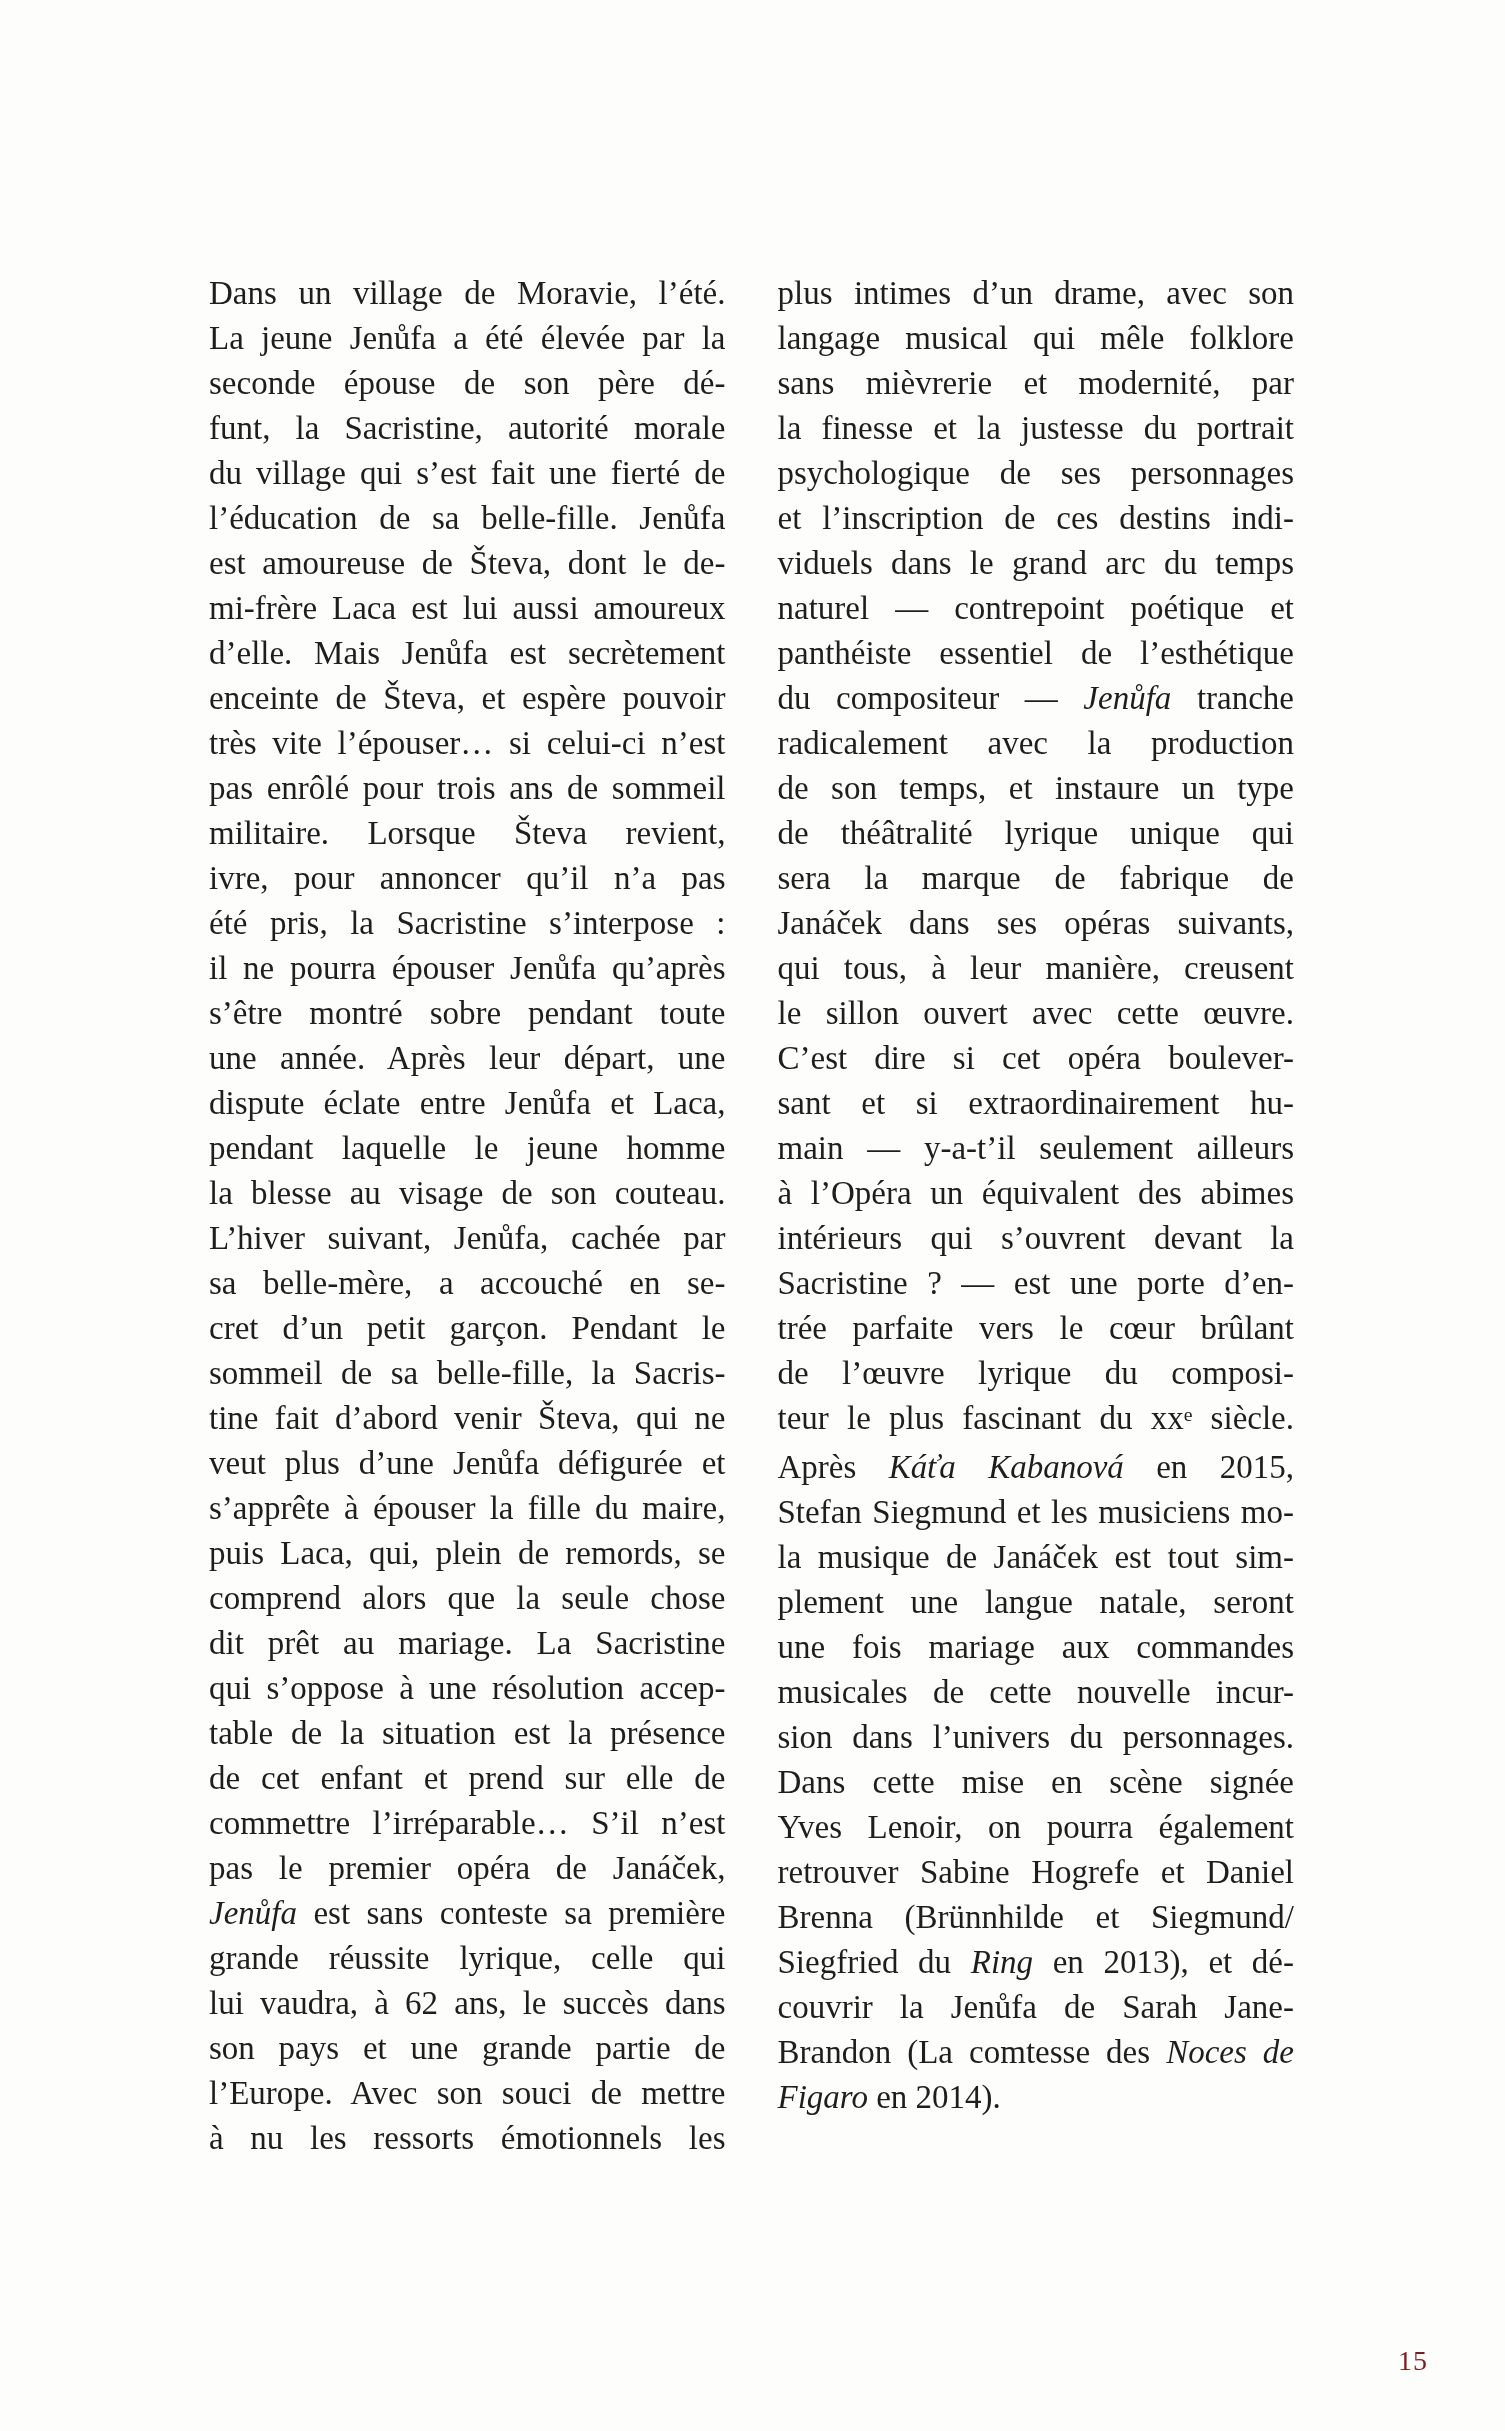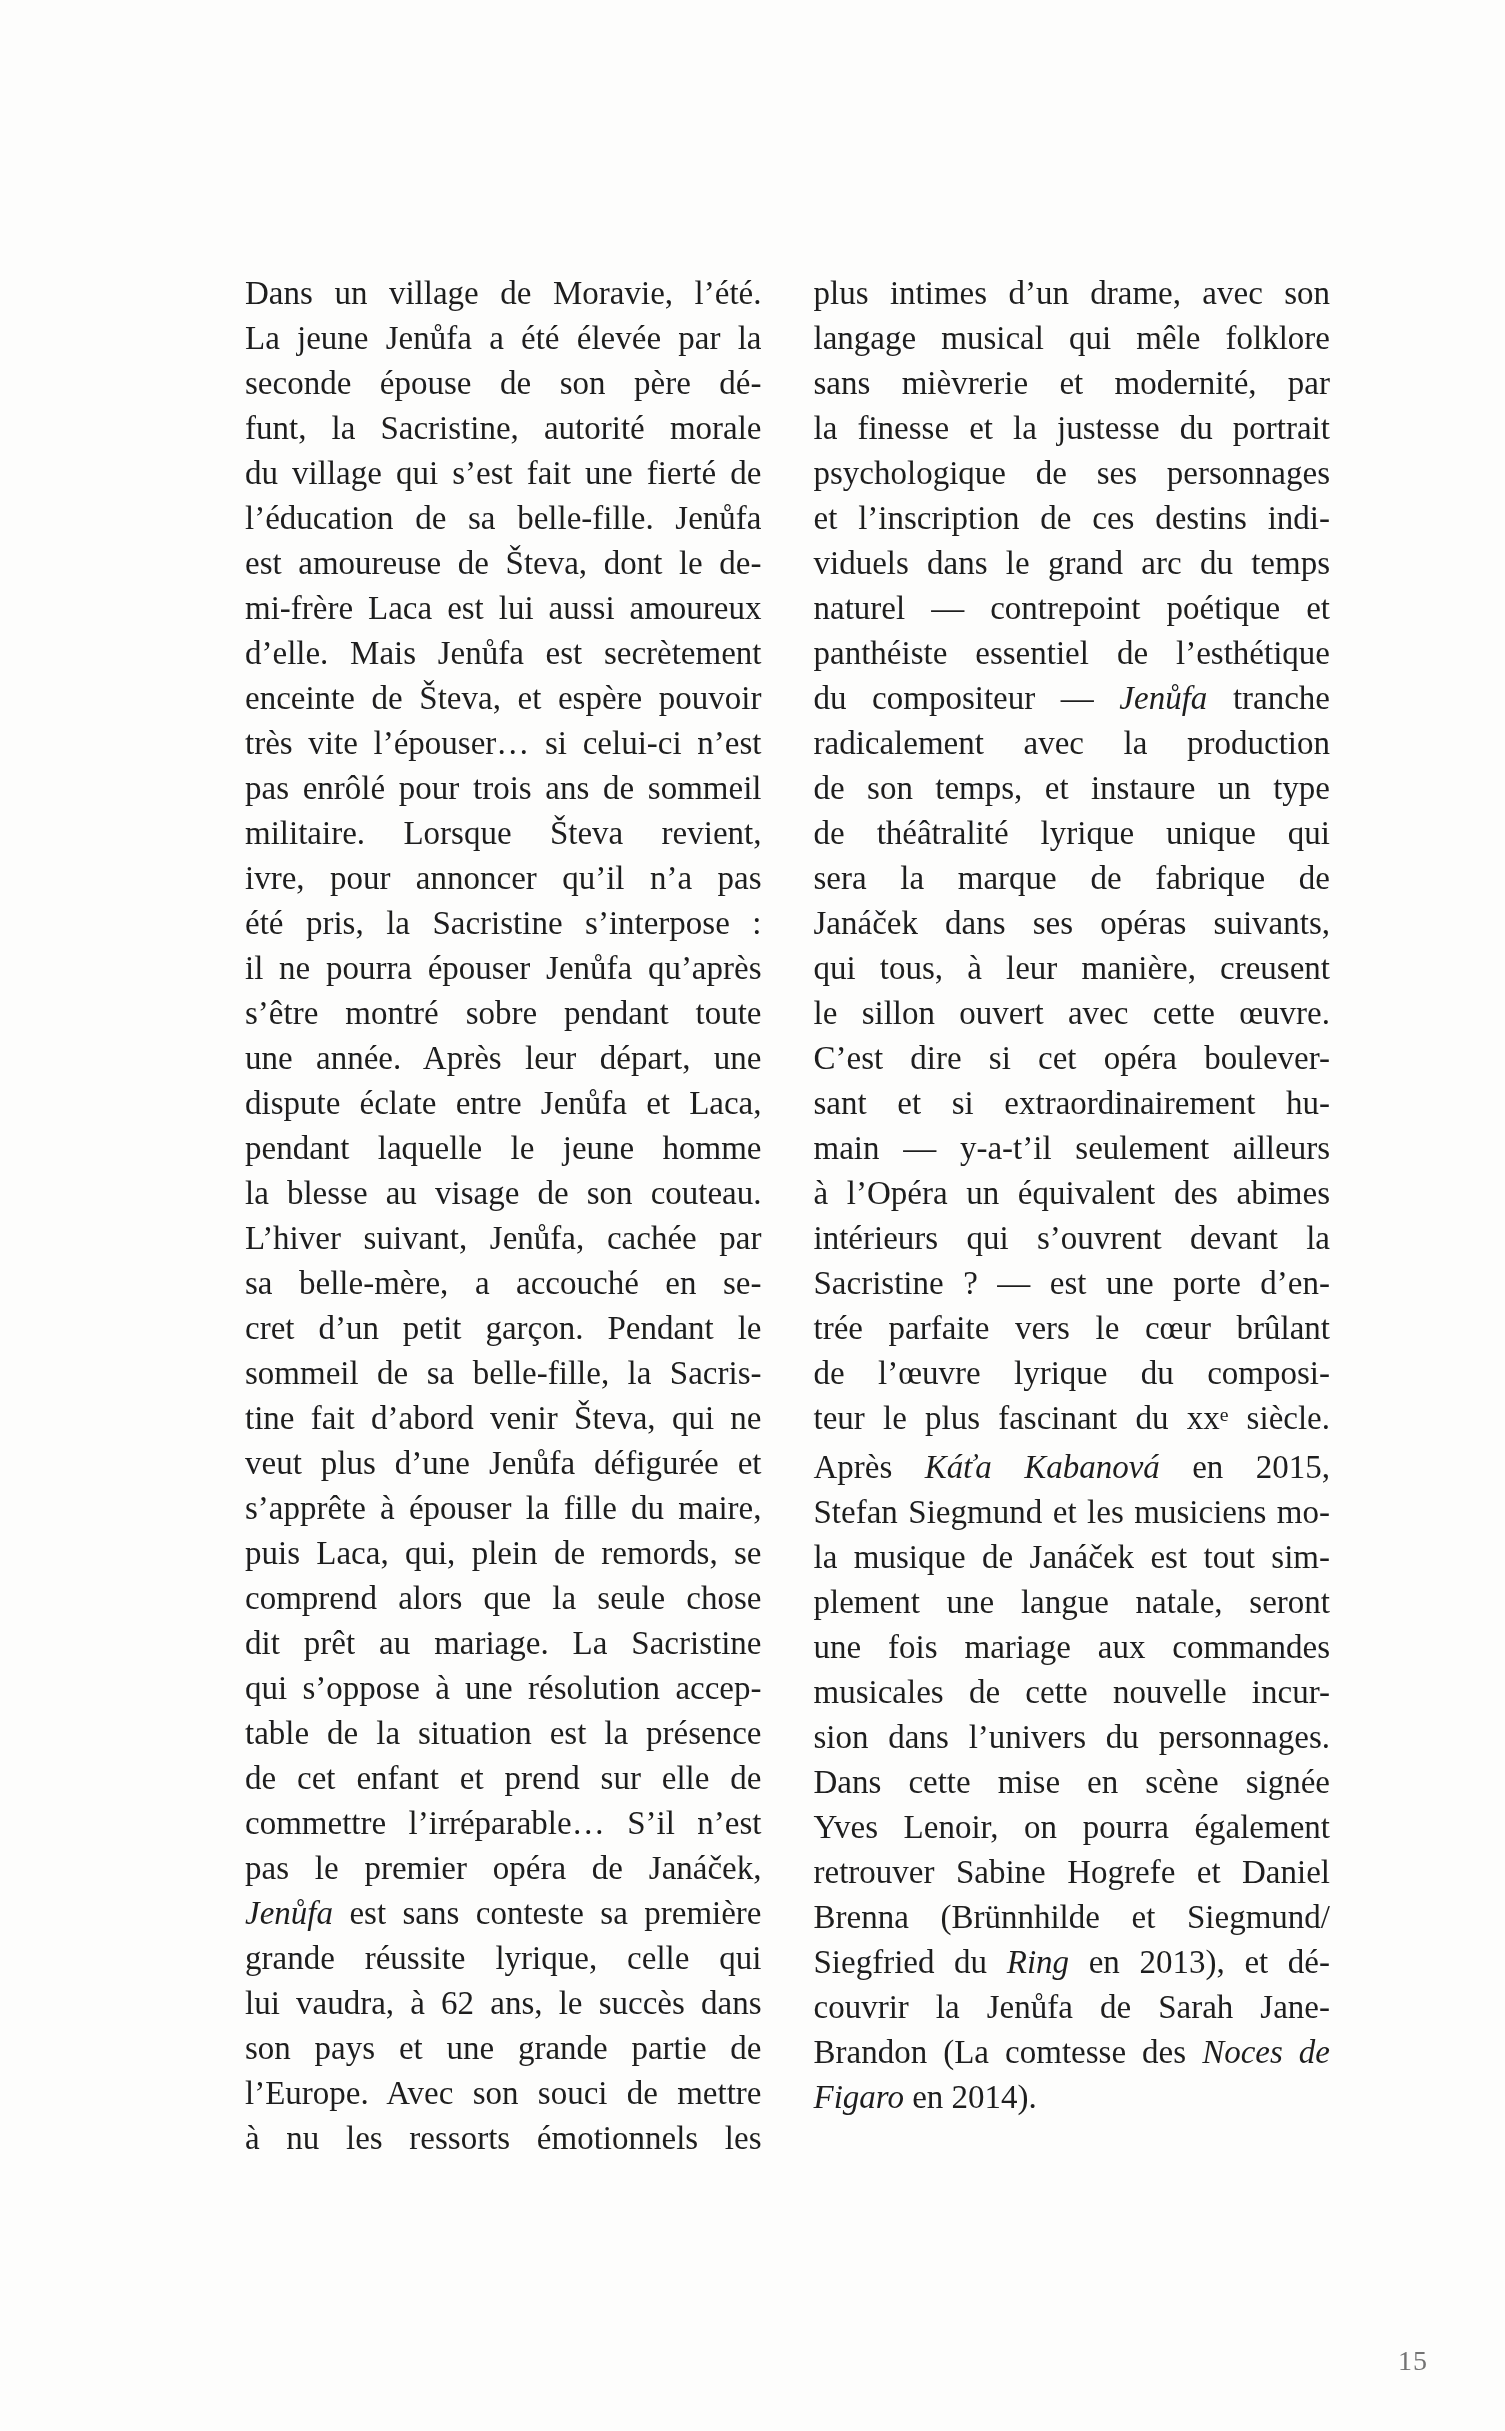--- a/index.html
+++ b/index.html
@@ -18,21 +18,20 @@
       font-family: "Liberation Serif", "DejaVu Serif", serif;
       color: #1e1e1e;
     }
     .columns {
       position: absolute;
       left: 209px;
       top: 271px;
       width: 1085px;
       display: flex;
       gap: 52px;
-      margin-left: 36px;
     }
     .column {
       width: 517px;
     }
     .line {
       font-size: 33px;
       line-height: 45px;
       text-align: justify;
       text-align-last: justify;
       white-space: normal;
@@ -46,21 +45,21 @@
       font-size: 60%;
       position: relative;
       top: -0.42em;
     }
     .page-number {
       position: absolute;
       left: 1398px;
       top: 2345px;
       font-size: 28px;
       letter-spacing: 1px;
-      color: #737373;
+      color: #7f1d1d;
     }
   </style>
 </head>
 <body>
 
 <div class="page">
   <div class="columns">
     <div class="column">
         <div class="line"><span>Dans un village de Moravie, l’été.</span></div>
         <div class="line"><span>La jeune Jenůfa a été élevée par la</span></div>

